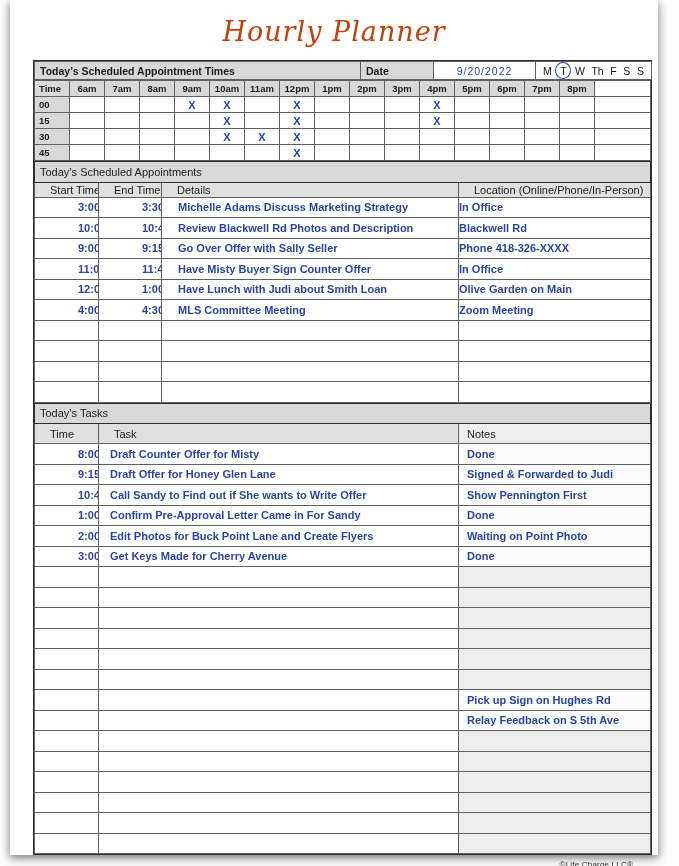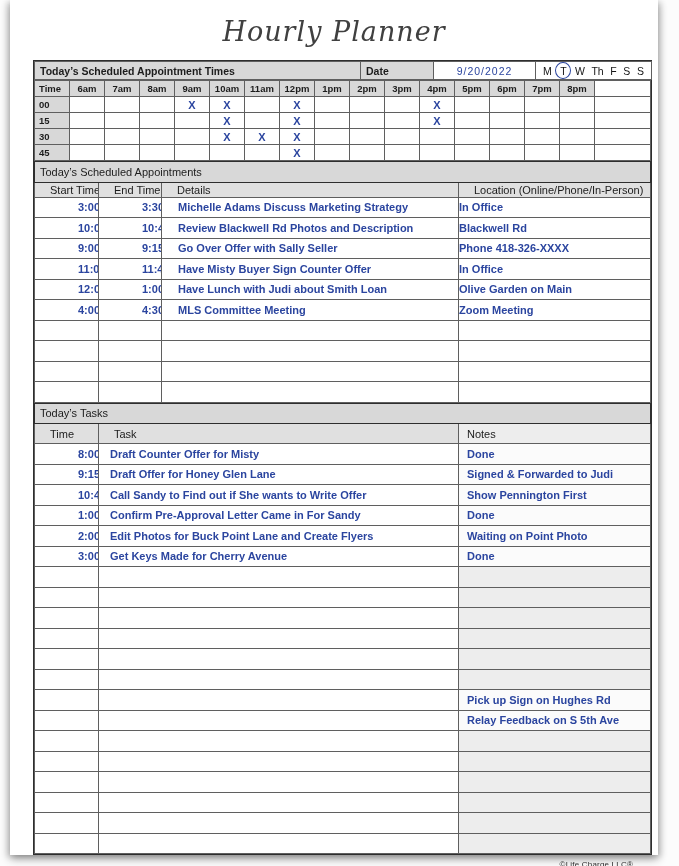--- a/index.html
+++ b/index.html
@@ -16,21 +16,21 @@
     font-family:"Liberation Sans", sans-serif;color:#1c1c1c;
     -webkit-font-smoothing:antialiased;
   }
   .paper{
     position:absolute;left:10px;top:0;width:648px;height:855px;background:#ffffff;
     box-shadow:0 4px 9px rgba(0,0,0,.30), 3px 2px 6px rgba(0,0,0,.14), -3px 2px 6px rgba(0,0,0,.14);
   }
   .page-title{
     margin:16px 0 0;text-align:center;
     font-family:"DejaVu Serif", serif;font-style:italic;font-weight:400;
-    font-size:27px;letter-spacing:1px;color:#404040;
+    font-size:27px;letter-spacing:1px;color:#c2410c;
   }
   .sheet{margin:13px 23px 0 23px;width:617px;border:1.5px solid var(--line-dark);}
   table{border-collapse:collapse;width:100%;table-layout:fixed;}
   td,th{border:1px solid var(--line-mid);padding:0;overflow:hidden;white-space:nowrap;font-weight:normal;}
   
   .t-head td{height:17px;font-size:10.5px;vertical-align:middle;}
   .cell-sec{background:var(--header-gray);font-weight:bold;padding-left:5px;}
   .cell-datelabel{background:var(--header-gray);font-weight:bold;padding-left:5px;}
   .cell-dateval{text-align:center;color:var(--ink-blue);font-size:12.5px;letter-spacing:1px;}
   .cell-days{vertical-align:middle;}

